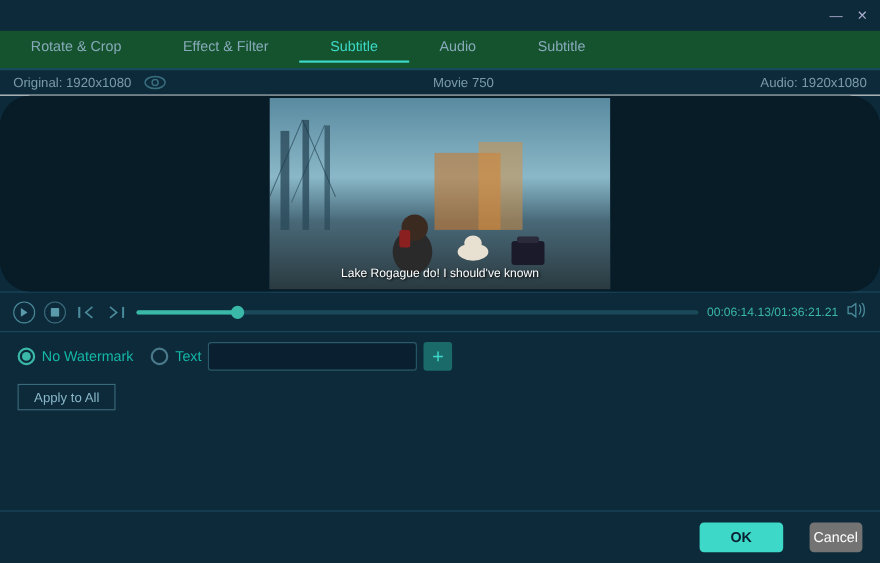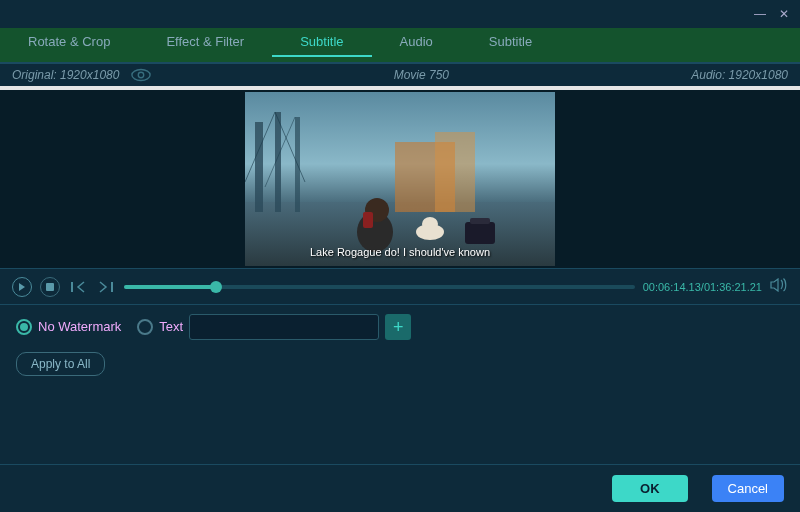--- a/index.html
+++ b/index.html
@@ -60,41 +60,41 @@
 
     
     .infobar {
       background: #0d2a3a;
       display: flex;
       align-items: center;
       justify-content: space-between;
       padding: 4px 12px;
       font-size: 12px;
       color: #7a9baa;
-      border-bottom: 4px solid #e5e5e5;
-      font-style: italic;
+      border-bottom: 1px solid #e5e5e5;
     }
     .eye-icon {
       width: 20px;
       height: 14px;
       display: inline-block;
       margin-left: 8px;
       vertical-align: middle;
       opacity: 0.7;
     }
 
     
     .video-area {
       background: #071c27;
       display: flex;
       align-items: center;
       justify-content: center;
       height: 178px;
       position: relative;
       overflow: hidden;
+      border-radius: 28px;
     }
     .video-frame {
       width: 310px;
       height: 174px;
       background: #1a2a35;
       position: relative;
       overflow: hidden;
     }
     .subtitle-text {
       position: absolute;
@@ -212,21 +212,21 @@
       content: '';
       width: 8px;
       height: 8px;
       background: #3ab8a8;
       border-radius: 50%;
     }
     .radio-circle.unchecked {
       border-color: #4a7a8a;
     }
     .radio-label {
-      color: #f0abfc;
+      color: #14b8a6;
       font-size: 13px;
     }
     .text-input {
       height: 26px;
       width: 190px;
       background: #0a2030;
       border: 1px solid #2a5a6a;
       border-radius: 3px;
       color: #8ab;
       padding: 0 6px;
@@ -262,21 +262,21 @@
     
     .apply-area {
       background: #0d2a3a;
       padding: 4px 16px 8px;
     }
     .apply-btn {
       background: transparent;
       border: 1px solid #3a6a7a;
       color: #8ab8c8;
       padding: 4px 14px;
-      border-radius: 10px;
+      border-radius: 0;
       font-size: 12px;
       cursor: pointer;
     }
 
     
     .bottom-area {
       flex: 1;
       background: #0d2a3a;
     }
 
@@ -297,25 +297,25 @@
       background: #3dd8c8;
       color: #0a2030;
       border: none;
       border-radius: 4px;
       padding: 6px 28px;
       font-size: 13px;
       font-weight: bold;
       cursor: pointer;
     }
     .btn-cancel {
-      background: #3b82f6;
+      background: #737373;
       color: white;
       border: none;
       border-radius: 4px;
-      padding: 6px 16px;
+      padding: 6px 4px;
       font-size: 13px;
       cursor: pointer;
     }
 
     
     .video-scene {
       position: absolute;
       top: 0; left: 0;
       width: 100%;
       height: 100%;

